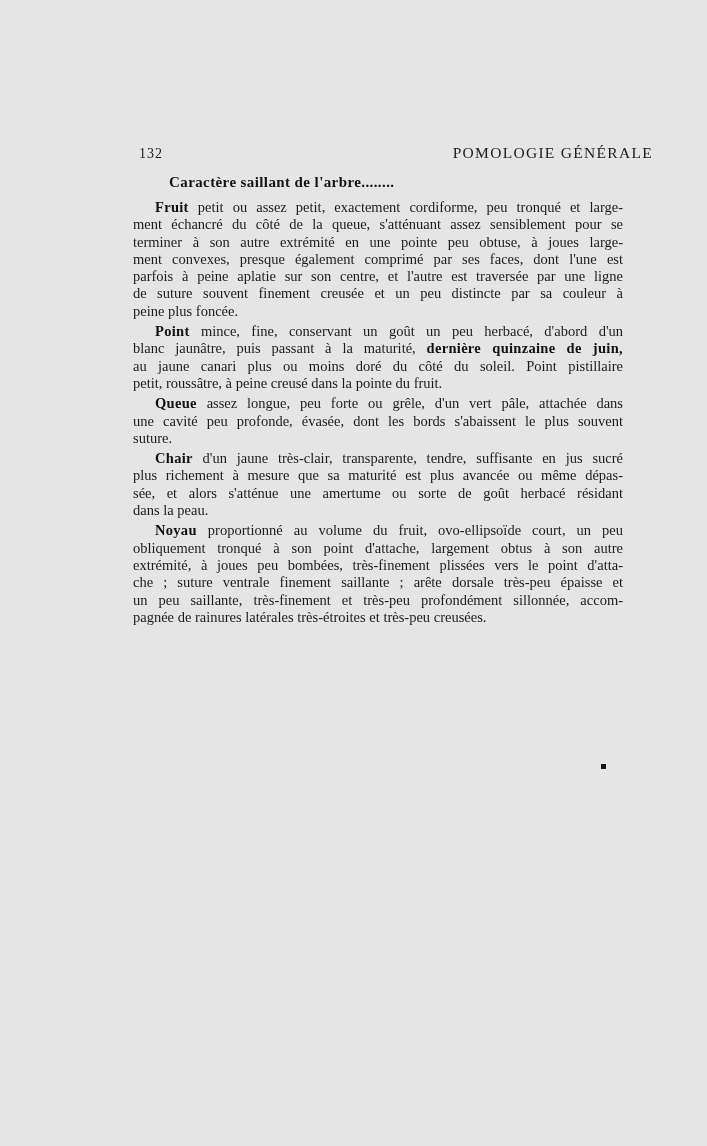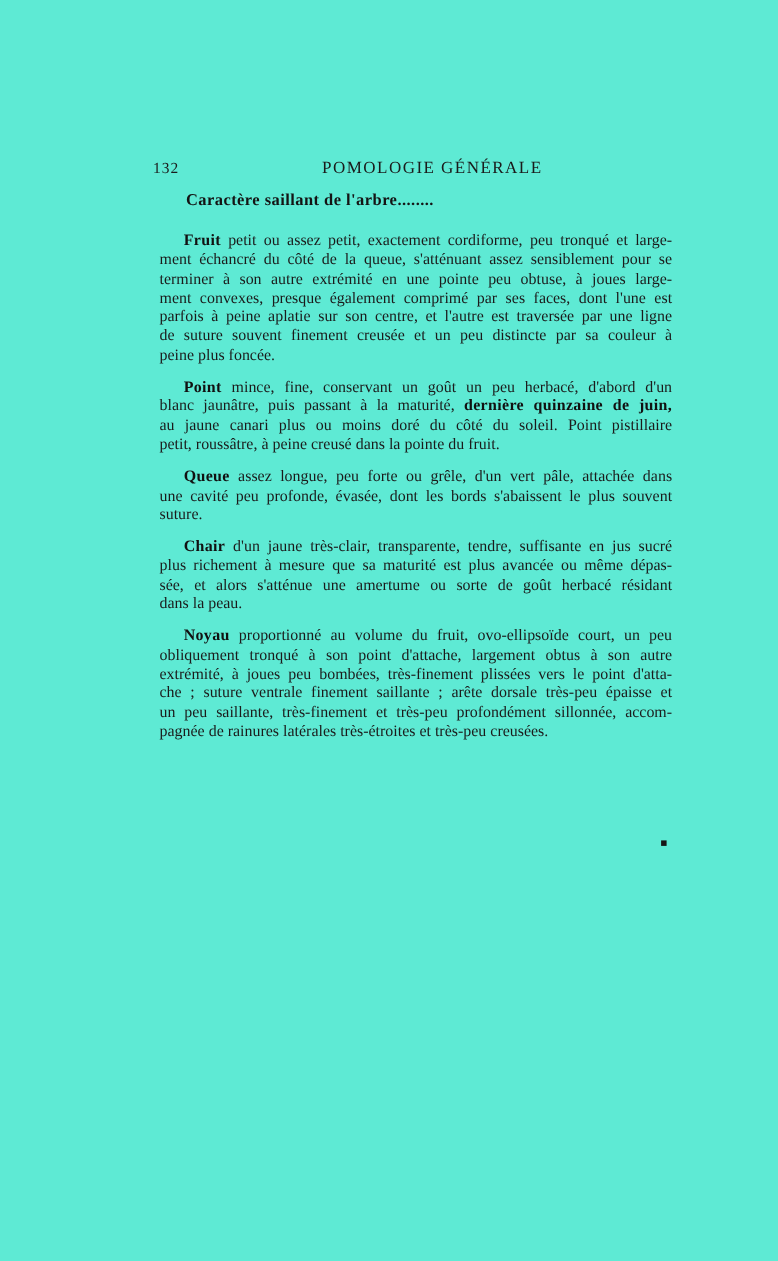--- a/index.html
+++ b/index.html
@@ -4,39 +4,39 @@
 <style>
   html, body {
     margin: 0;
     padding: 0;
     background: #ffffff;
   }
   .page {
     position: relative;
     width: 707px;
     height: 1146px;
-    background: #5eead4;
+    background: #e5e5e5;
     overflow: hidden;
     font-family: "Liberation Serif", serif;
     color: #1b1b1b;
   }
   .pagenum {
     position: absolute;
     left: 139px;
     top: 146px;
     font-size: 14px;
     letter-spacing: 1px;
     color: #1b1b1b;
   }
   .running-title {
     position: absolute;
     left: 133px;
     top: 144px;
     width: 520px;
-    text-align: center;
+    text-align: right;
     font-size: 15.5px;
     letter-spacing: 1.3px;
     color: #1b1b1b;
   }
   .section-heading {
     position: absolute;
     left: 155px;
     top: 174px;
     font-size: 15px;
     font-weight: bold;
@@ -45,21 +45,21 @@
     margin-left: 14px;
   }
   .body-text {
     position: absolute;
     left: 133px;
     top: 199px;
     width: 490px;
     font-size: 14.5px;
     line-height: 17.3px;
   }
-  .para { margin: 12px; font-family: Liberation Serif, serif; }
+  .para { margin: 0; font-family: Liberation Serif, serif; }
   .para + .para { margin-top: 3px; }
   .line {
     text-align: justify;
     text-align-last: justify;
     white-space: normal;
   }
   .line.last {
     text-align: center;
     text-align-last: left;
   }

